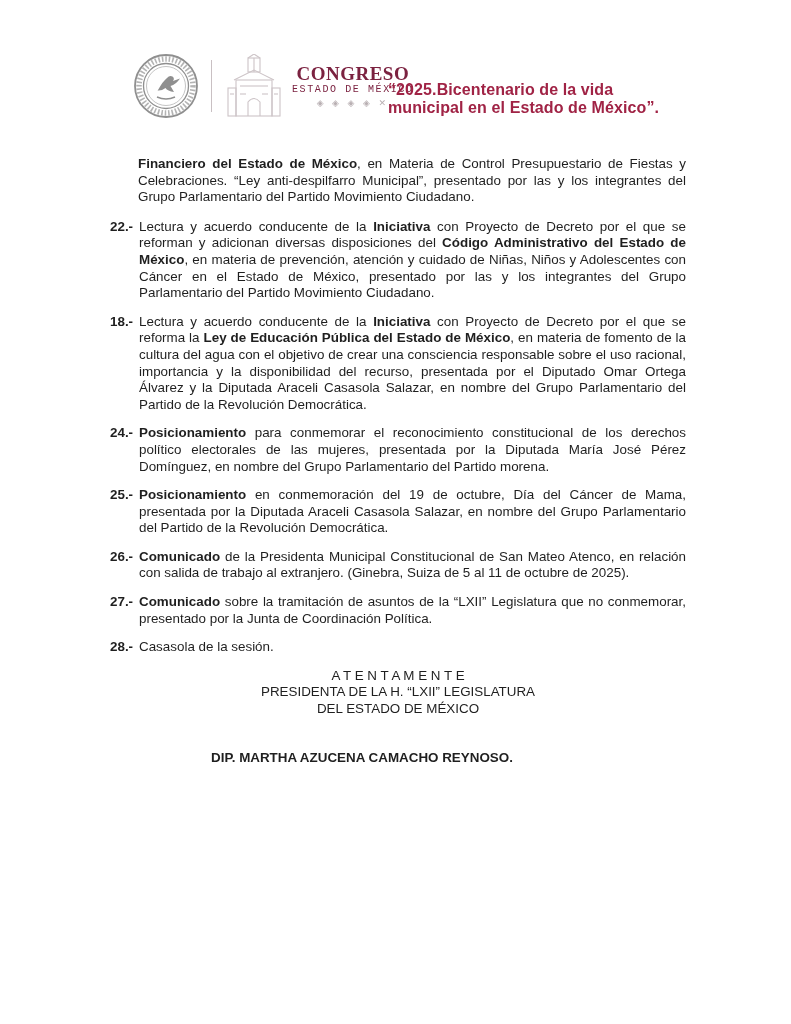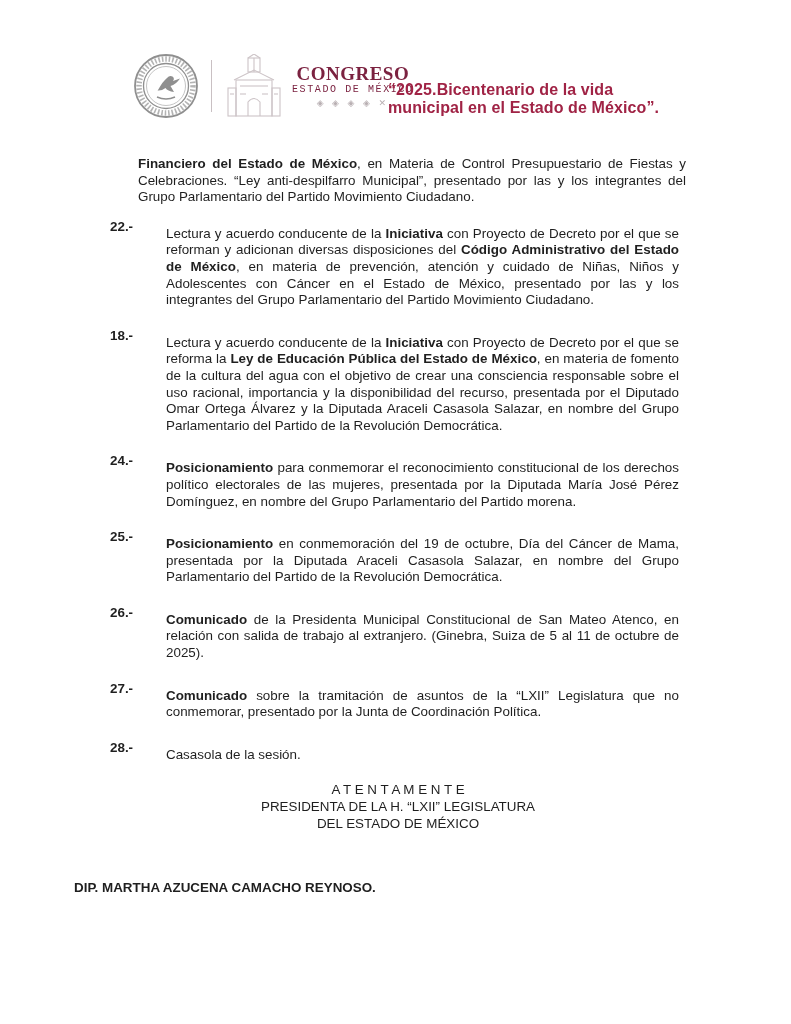--- a/index.html
+++ b/index.html
@@ -34,27 +34,27 @@
   .slogan{
     position:absolute;left:388px;top:81px;width:290px;
     font-size:16px;font-weight:700;color:#a02345;letter-spacing:0.1px;
   }
   
   .content{
     position:absolute;left:110px;top:156px;width:576px;
     font-size:13.4px;line-height:16.6px;text-align:justify;
   }
   .intro{margin:0 0 13px 28px;}
-  .item{display:flex;margin-bottom:12px;gap:20px;}
+  .item{display:flex;margin-bottom:12px;}
   .num{flex:0 0 29px;font-weight:700;}
-  .txt{flex:1;margin:7px;}
+  .txt{flex:1;margin:0;}
   .b{font-weight:700;}
   .closing{margin-top:11px;text-align:center;font-weight:400;line-height:16.6px;}
   .signature{
-    margin-top:48px;text-align:left;font-weight:700;
+    margin-top:32px;text-align:center;font-weight:700;
     transform:translateX(-36px);
   }
 </style>
 </head>
 <body>
 
 <div class="page">
 
   <div class="header">
     <svg class="seal" viewBox="0 0 66 66">

